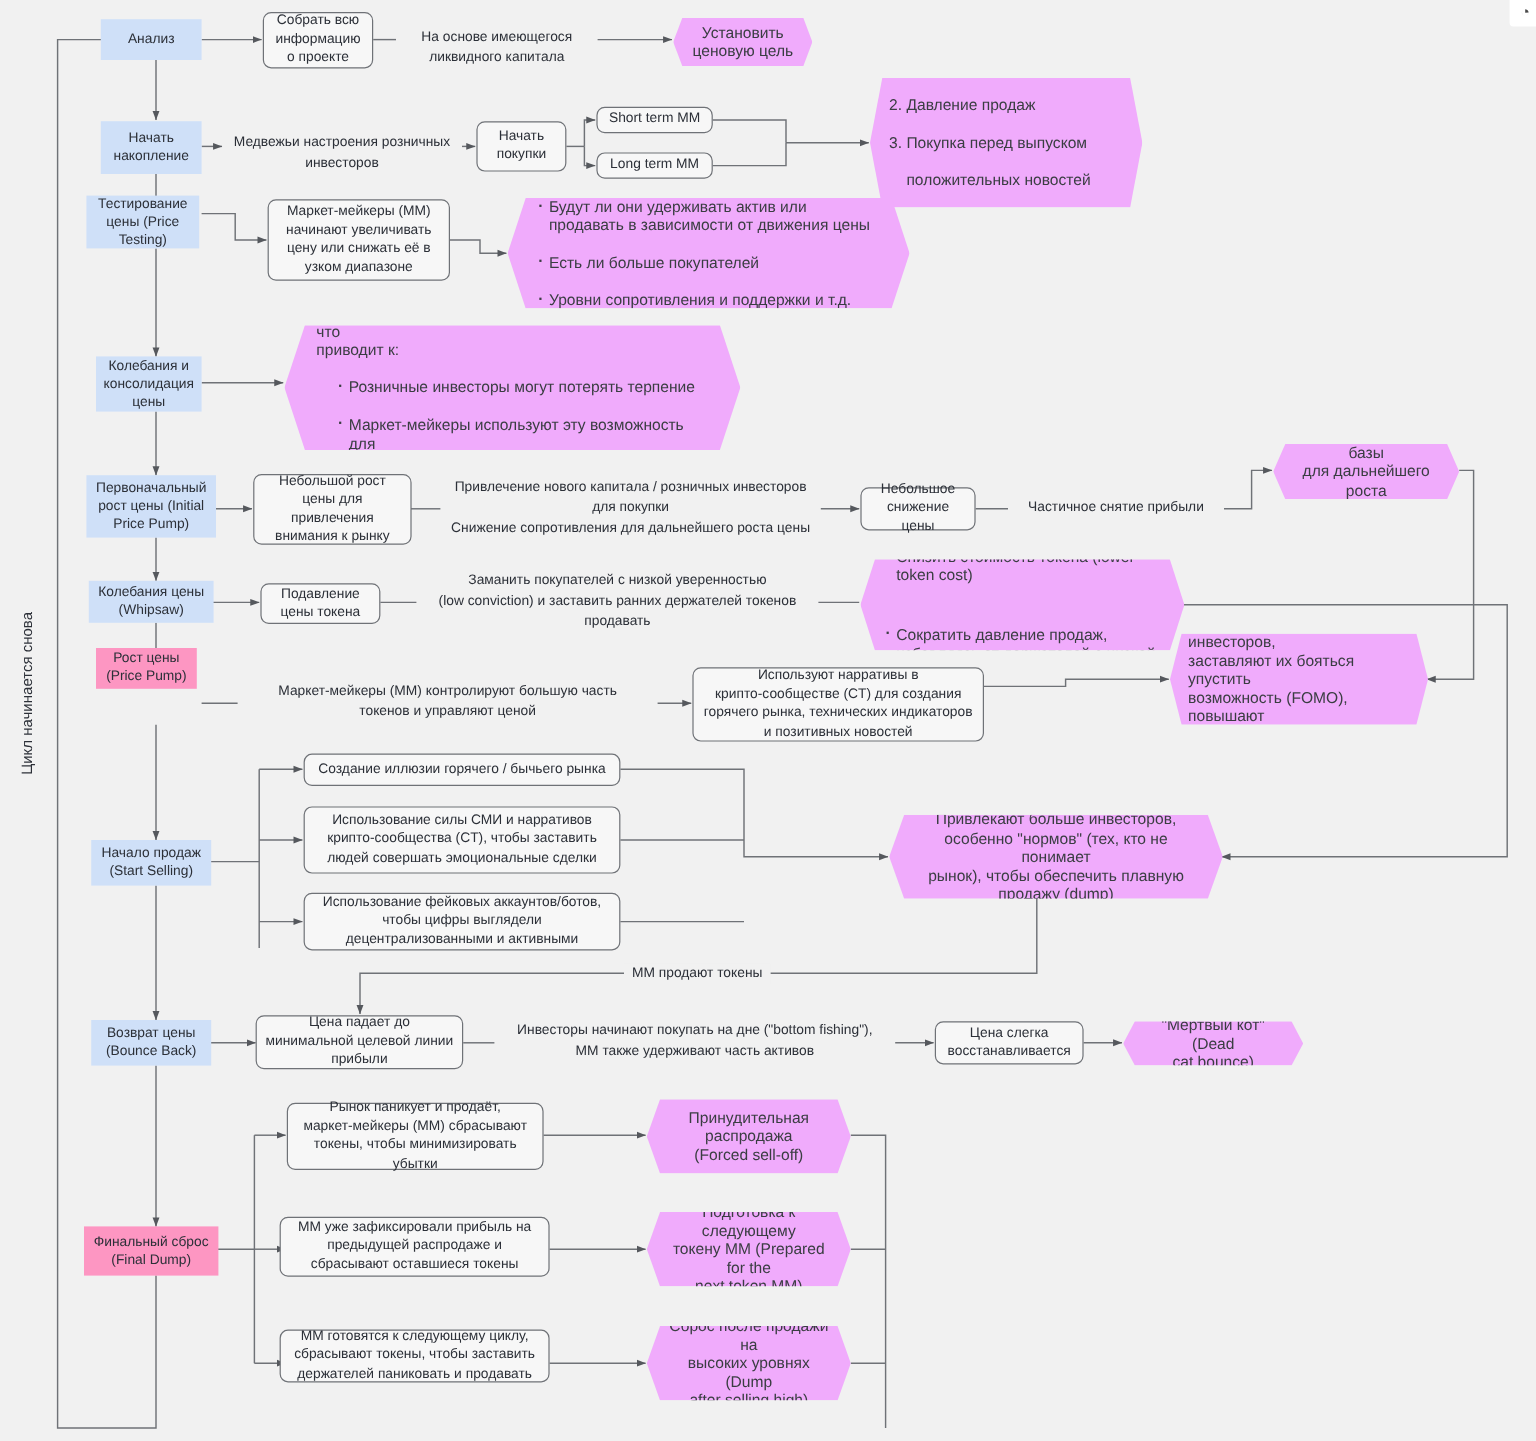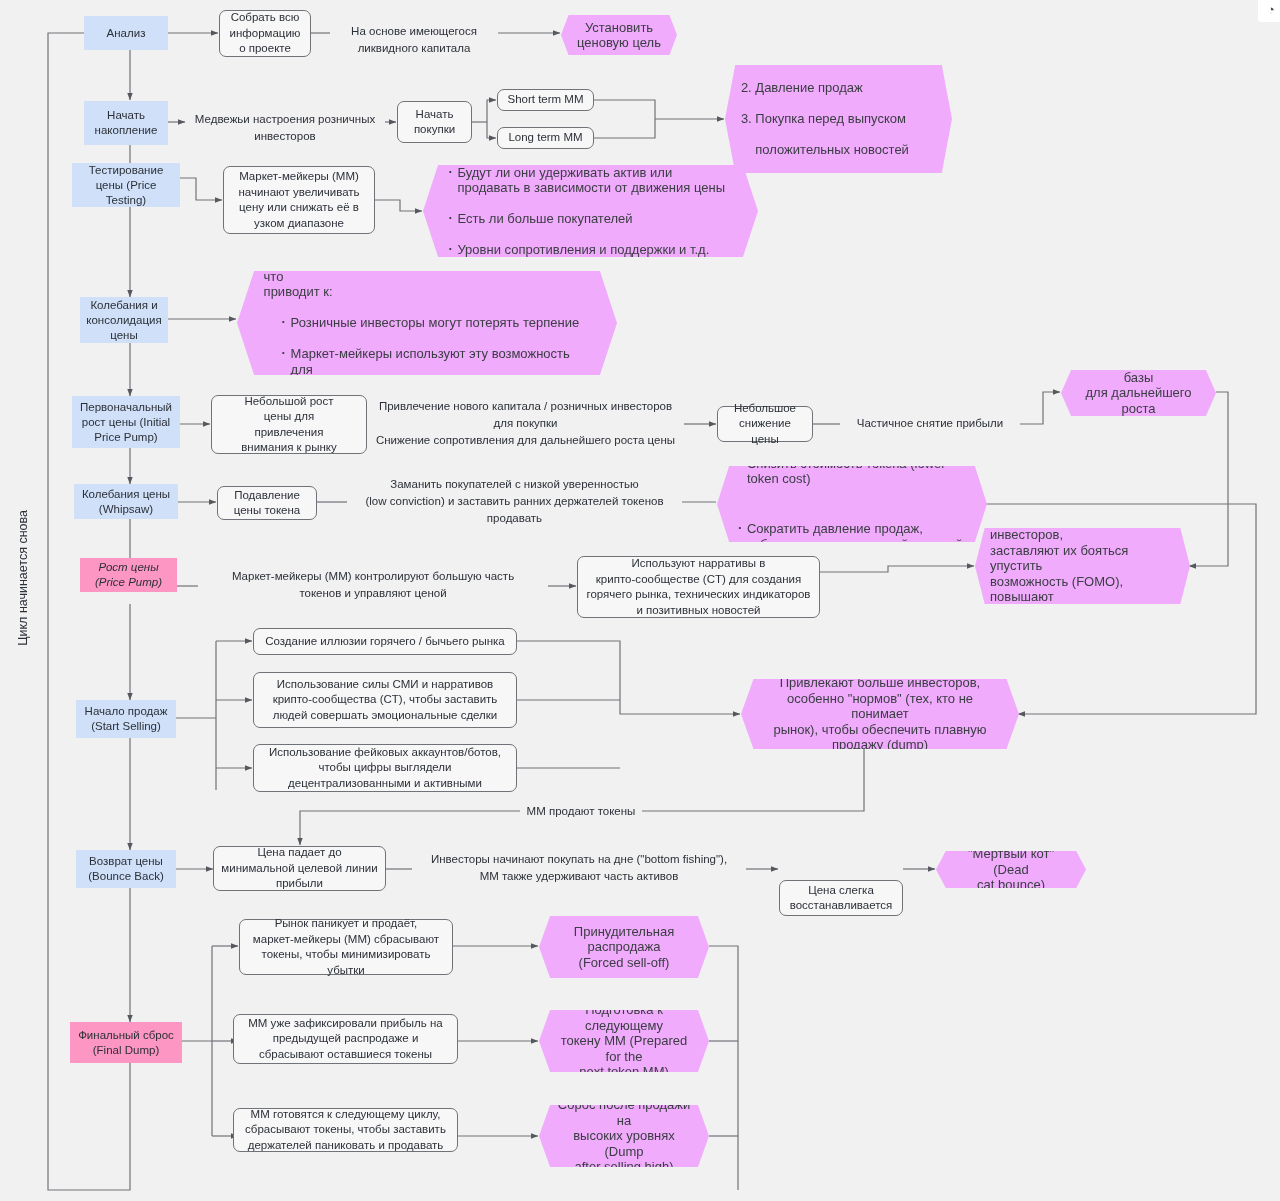--- a/index.html
+++ b/index.html
@@ -169,21 +169,21 @@
 
   <div class="node stage-node stage-blue" style="left:84px;top:16px;width:84px;height:34px;">
     <span class="txt">Анализ</span>
     </div>
 
   <div class="node stage-node stage-blue" style="left:84px;top:101px;width:84px;height:44px;">
     <span class="txt">Начать
 накопление</span>
     </div>
 
-  <div class="node stage-node stage-blue" style="left:72px;top:163px;width:108px;height:44px;">
+  <div class="node stage-node stage-blue" style="left:72px;top:163px;width:94px;height:44px;">
     <span class="txt">Тестирование
 цены (Price Testing)</span>
     </div>
 
   <div class="node stage-node stage-blue" style="left:80px;top:297px;width:88px;height:46px;">
     <span class="txt">Колебания и
 консолидация
 цены</span>
     </div>
 
@@ -191,21 +191,21 @@
     <span class="txt">Первоначальный
 рост цены (Initial
 Price Pump)</span>
     </div>
 
   <div class="node stage-node stage-blue" style="left:74px;top:484px;width:104px;height:35px;">
     <span class="txt">Колебания цены
 (Whipsaw)</span>
     </div>
 
-  <div class="node stage-node stage-pink" style="left:80px;top:558px;width:97px;height:34px;font-style:italic;">
+  <div class="node stage-node stage-pink" style="left:80px;top:540px;width:84px;height:34px;">
     <span class="txt">Рост цены
 (Price Pump)</span>
     </div>
 
   <div class="node stage-node stage-blue" style="left:76px;top:700px;width:100px;height:38px;">
     <span class="txt">Начало продаж
 (Start Selling)</span>
     </div>
 
   <div class="node stage-node stage-blue" style="left:76px;top:850px;width:100px;height:38px;text-align:center;">
@@ -237,21 +237,21 @@
     <span class="txt">Long term MM</span>
     </div>
 
   <div class="node proc" style="left:223px;top:166px;width:152px;height:68px;">
     <span class="txt">Маркет-мейкеры (ММ)
 начинают увеличивать
 цену или снижать её в
 узком диапазоне</span>
     </div>
 
-  <div class="node proc" style="left:211px;top:395px;width:156px;height:59px;align-items:center;">
+  <div class="node proc" style="left:211px;top:395px;width:132px;height:59px;align-items:center;">
     <span class="txt">Небольшой рост
 цены для
 привлечения
 внимания к рынку</span>
     </div>
 
   <div class="node proc" style="left:717px;top:406px;width:96px;height:36px;">
     <span class="txt">Небольшое
 снижение цены</span>
     </div>
@@ -283,21 +283,21 @@
 чтобы цифры выглядели
 децентрализованными и активными</span>
     </div>
 
   <div class="node proc" style="left:213px;top:846px;width:173px;height:45px;">
     <span class="txt">Цена падает до
 минимальной целевой линии
 прибыли</span>
     </div>
 
-  <div class="node proc" style="left:779px;top:880px;width:124px;height:36px;">
+  <div class="node proc" style="left:779px;top:851px;width:124px;height:36px;">
     <span class="txt">Цена слегка
 восстанавливается</span>
     </div>
 
   <div class="node proc" style="left:239px;top:919px;width:214px;height:56px;">
     <span class="txt">Рынок паникует и продаёт,
 маркет-мейкеры (ММ) сбрасывают
 токены, чтобы минимизировать
 убытки</span>
     </div>

